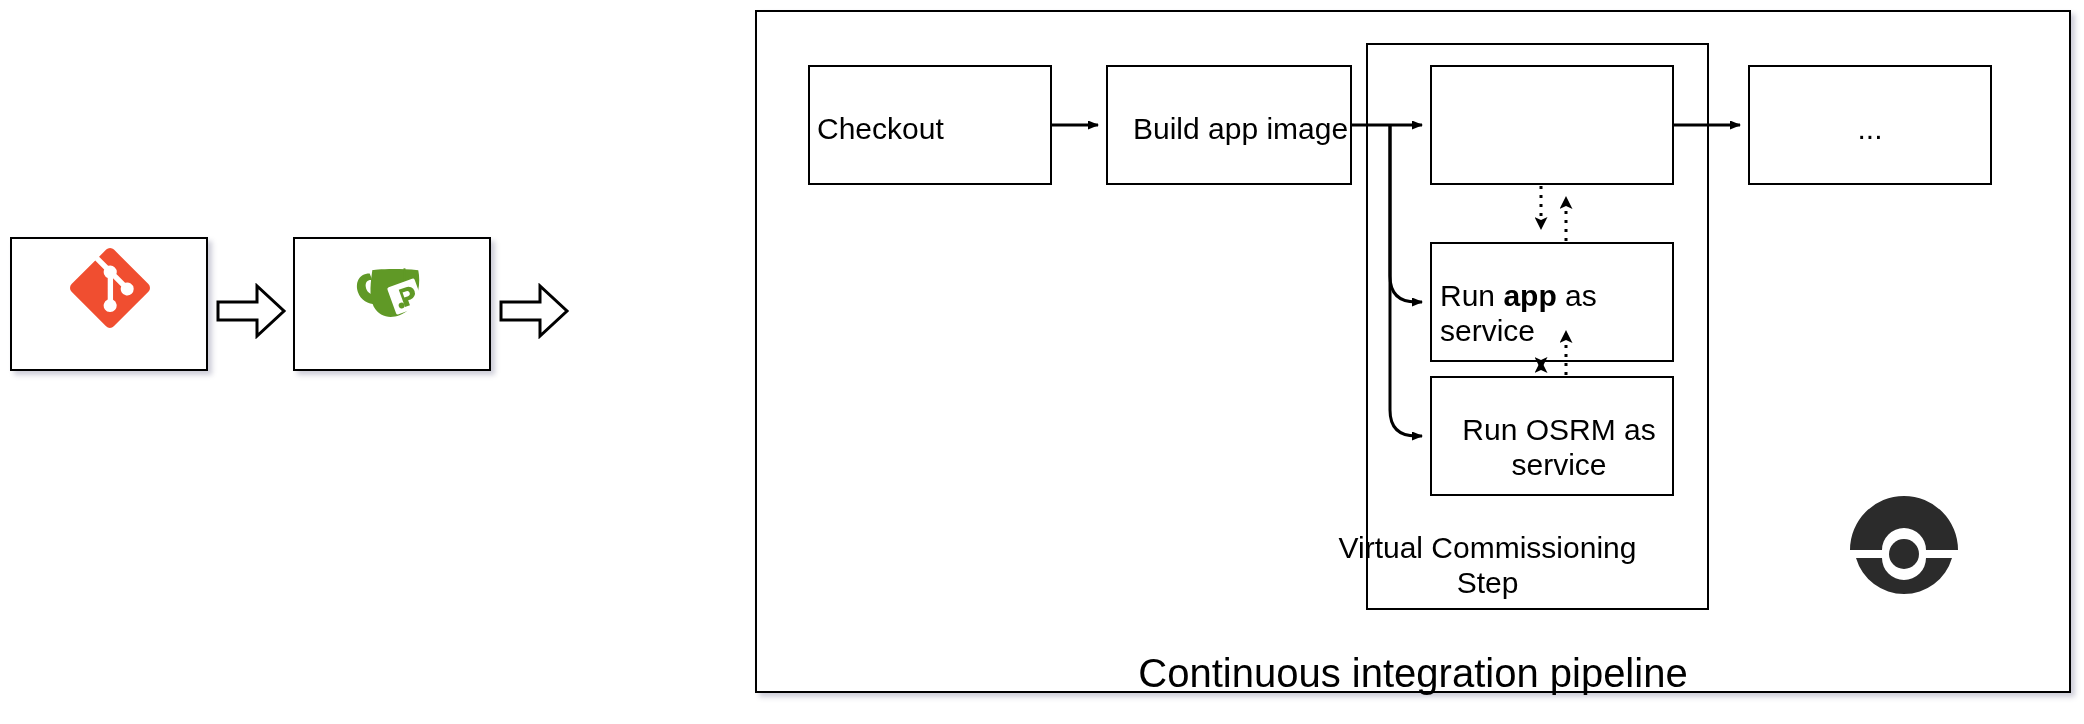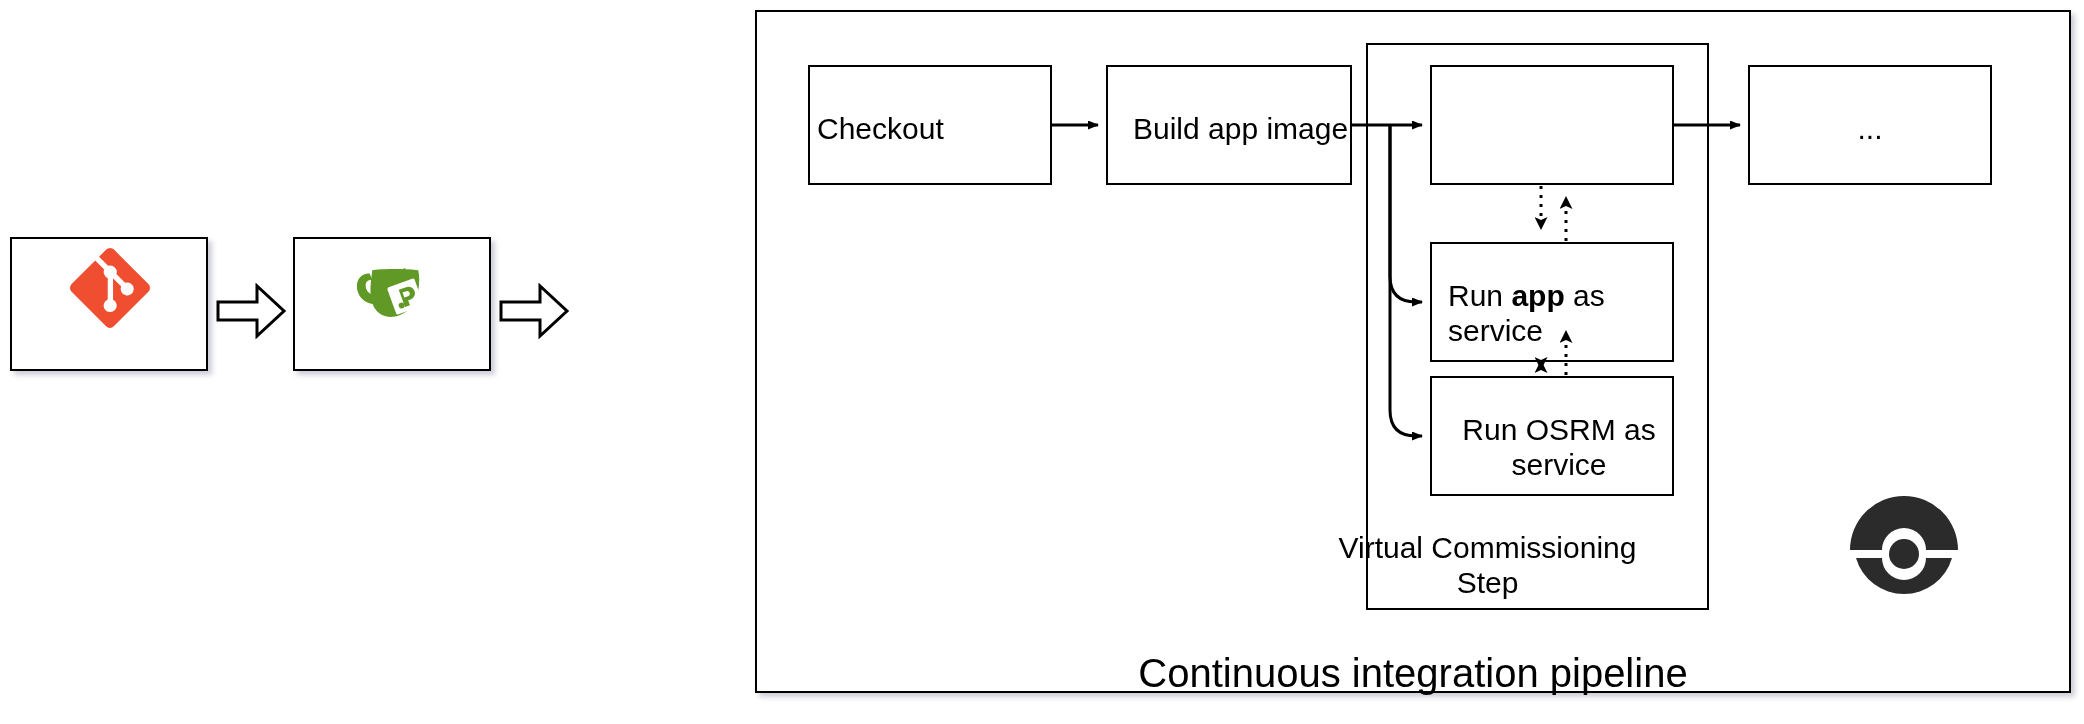--- a/index.html
+++ b/index.html
@@ -126,21 +126,21 @@
   <div class="box nodebox" style="left:1366px; top:43px; width:343px; height:567px;">
   </div>
   <div class="lbl lbl-center f30" style="left:1292px; top:530px; width:343px;padding-left:24px;">Virtual Commissioning
 Step</div>
 
   <div class="box nodebox" style="left:1430px; top:65px; width:244px; height:120px;">
   </div>
 
   <div class="box nodebox" style="left:1430px; top:242px; width:244px; height:120px;">
   </div>
-  <div class="lbl lbl-left f30" style="left:1440px; top:278px; width:238px;margin-left:8px;"><span>Run </span><b>app</b><span> as
+  <div class="lbl lbl-left f30" style="left:1440px; top:278px; width:238px;"><span>Run </span><b>app</b><span> as
 service</span></div>
 
   <div class="box nodebox" style="left:1430px; top:376px; width:244px; height:120px;">
   </div>
   <div class="lbl lbl-left f30" style="left:1440px; top:412px; width:238px;text-align:center;">Run OSRM as
 service</div>
 
   <div class="box nodebox" style="left:1748px; top:65px; width:244px; height:120px;">
   </div>
   <div class="lbl lbl-center f30" style="left:1748px; top:111px; width:244px;">...</div>

